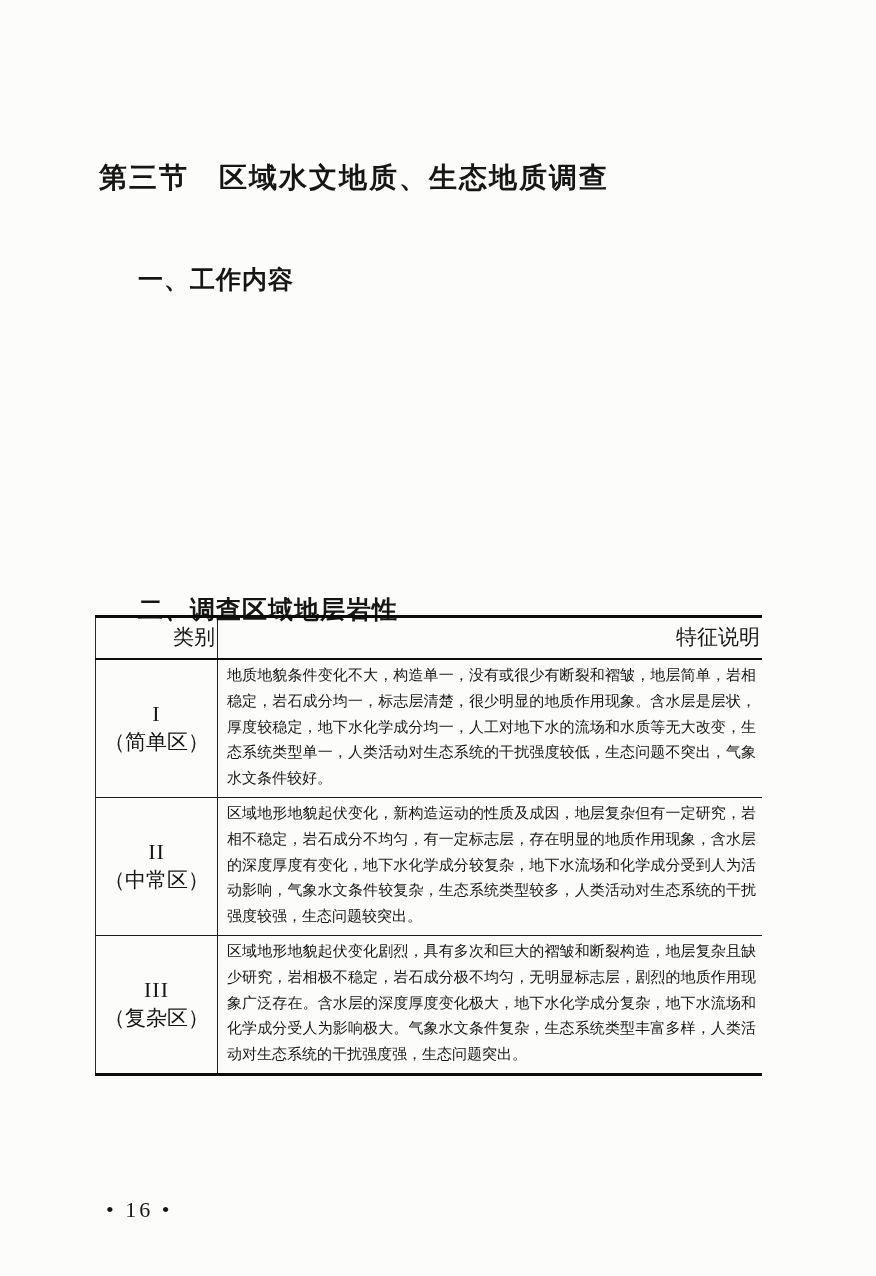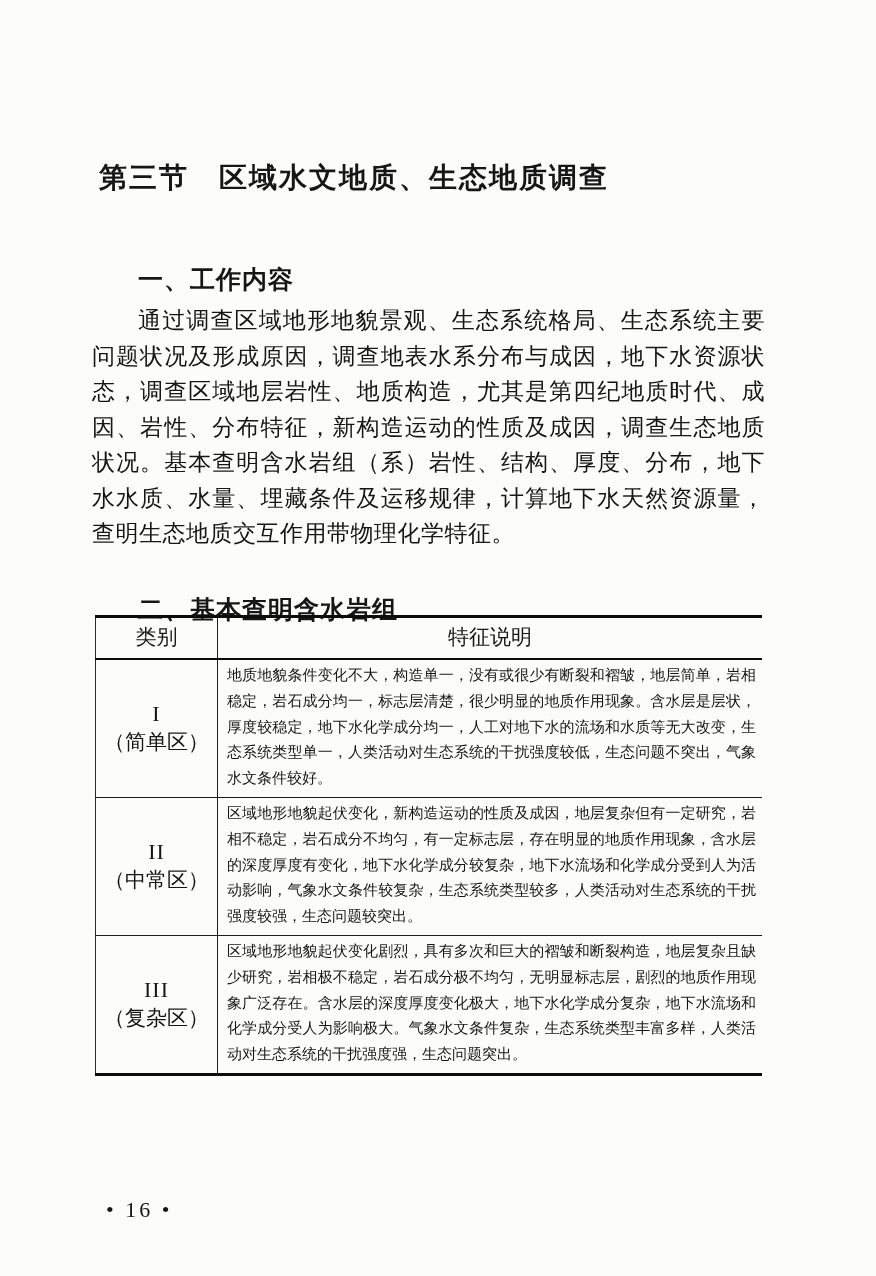--- a/index.html
+++ b/index.html
@@ -56,21 +56,21 @@
     table-layout: fixed;
     border-top: 3px solid #0c0c0c;
     border-bottom: 3px solid #0c0c0c;
     border-left: 1px solid #2a2a2a;
   }
   .cls-table col.c1 { width: 122px; }
   .cls-table th {
     font-weight: normal;
     font-size: 21px;
     padding: 5px 2px 7px 2px;
-    text-align: center;
+    text-align: right;
     border-bottom: 2px solid #0c0c0c;
   }
   .cls-table td {
     border-top: 1px solid #1d1d1d;
     vertical-align: middle;
   }
   .cls-table thead th:first-child,
   .cls-table td.grade-cell {
     border-right: 1.5px solid #1d1d1d;
   }
@@ -104,23 +104,22 @@
 </style>
 </head>
 <body>
 
 <div class="sheet">
 
   <h1 class="page-title">第三节　区域水文地质、生态地质调查</h1>
 
   <h2 class="sec-heading" id="sec1-heading">一、工作内容</h2>
 
-  <p class="body-par">通过调查区域地形地貌景观、生态系统格局、生态系统主要问题状况及形成原因，调查地表水系分布与成因，地下水资源状态，调查区域地层岩性、地质构造，尤其是第四纪地质时代、成因、岩性、分布特征，新构造运动的性质及成因，调查生态地质状况。基本查明含水岩组（系）岩性、结构、厚度、分布，地下水水质、水量、埋藏条件及运移规律，计算地下水天然资源量，查明生态地质交互作用带物理化学特征。</p>
 
-  <h2 class="sec-heading" id="sec2-heading">二、基本查明含水岩组</h2>
+  <h2 class="sec-heading" id="sec2-heading">二、调查区域地层岩性</h2>
 
   <table class="cls-table">
     <colgroup>
         <col class="c1">
         <col class="c2">
       </colgroup>
     <thead>
       <tr>
         <th>类别</th>
         <th>特征说明</th>

